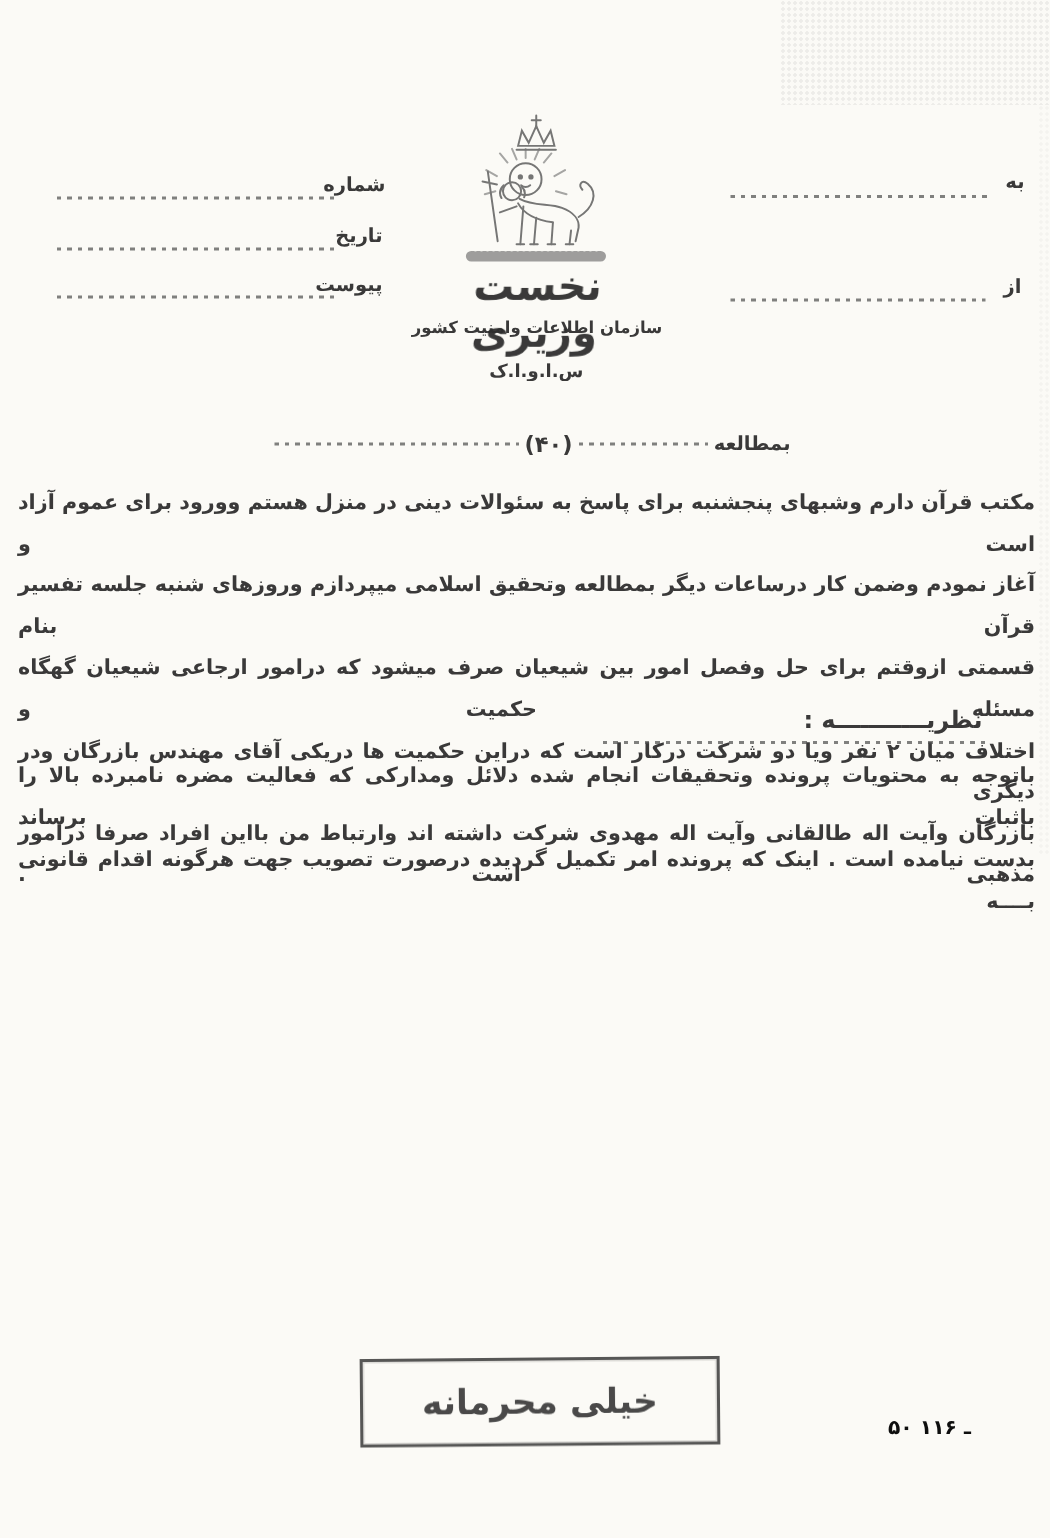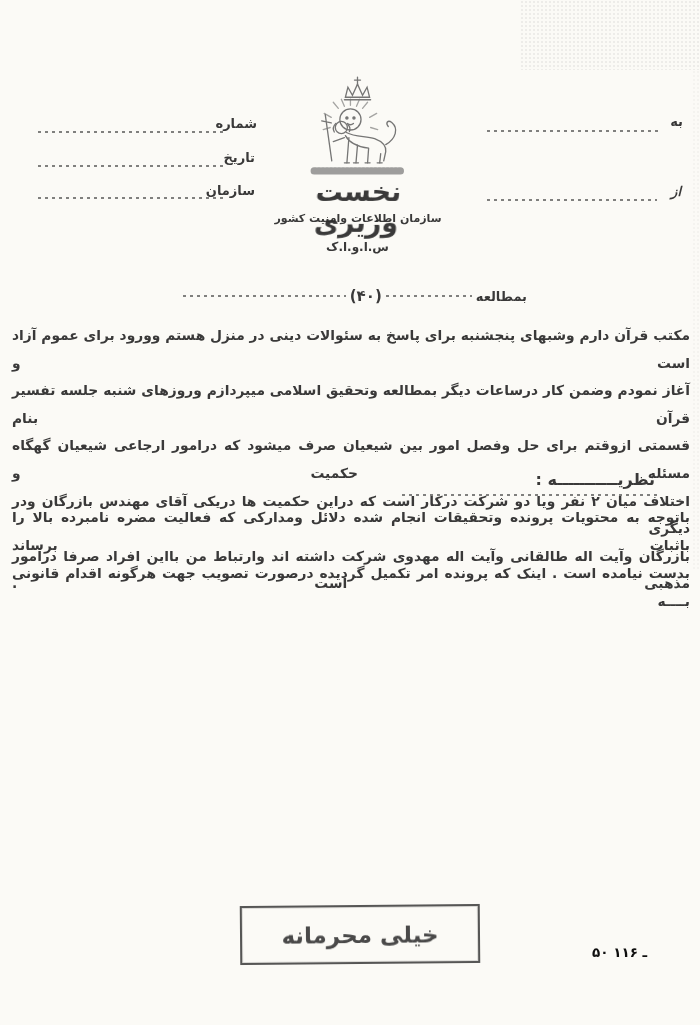--- a/index.html
+++ b/index.html
@@ -78,27 +78,27 @@
 
   <div class="noise" style="right:0;top:0;width:180px;height:70px;"></div>
   <div class="noise" style="right:0;top:70px;width:8px;height:500px;opacity:.25;"></div>
 
   <span class="lbl fa soft" style="top:116px;right:443px;">شماره</span>
   <div class="dots" style="top:131px;left:38px;width:188px;"></div>
 
   <span class="lbl fa soft" style="top:150px;right:445px;">تاریخ</span>
   <div class="dots" style="top:165px;left:38px;width:188px;"></div>
 
-  <span class="lbl fa soft" style="top:183px;right:445px;">سازمان</span>
+  <span class="lbl fa soft" style="top:183px;right:445px;">پیوست</span>
   <div class="dots" style="top:197px;left:38px;width:188px;"></div>
 
   <span class="lbl fa soft" style="top:114px;right:17px;">به</span>
   <div class="dots" style="top:130px;left:487px;width:173px;"></div>
 
-  <span class="lbl fa soft" style="top:184px;right:19px;font-style:italic;">از</span>
+  <span class="lbl fa soft" style="top:184px;right:19px;">از</span>
   <div class="dots" style="top:199px;left:487px;width:170px;"></div>
 
   <svg class="emblem" viewBox="0 0 115 105">
     <g stroke="#5f5f5f" fill="none" stroke-width="1.3" stroke-linecap="round" opacity="0.85">
       <path d="M57 3 v8 M54 6 h6"></path>
       <path d="M45 23 L47.5 13 L52 21 L57 10 L62 21 L66.5 13 L69 23 Z"></path>
       <path d="M44 25.5 h26"></path>
       <path opacity="0.65" d="M50 31 v-6 M62 34 l5 -6 M69 43 l7 -4 M70 53 l7 2 M38 34 l-5 -6 M31 43 l-7 -4 M30 53 l-7 2 M44 32 l-3 -7 M56 32 l3 -7"></path>
       <circle cx="50" cy="45" r="10.5"></circle>
       <circle cx="46.5" cy="43.5" r="1.1" fill="#5f5f5f"></circle>

